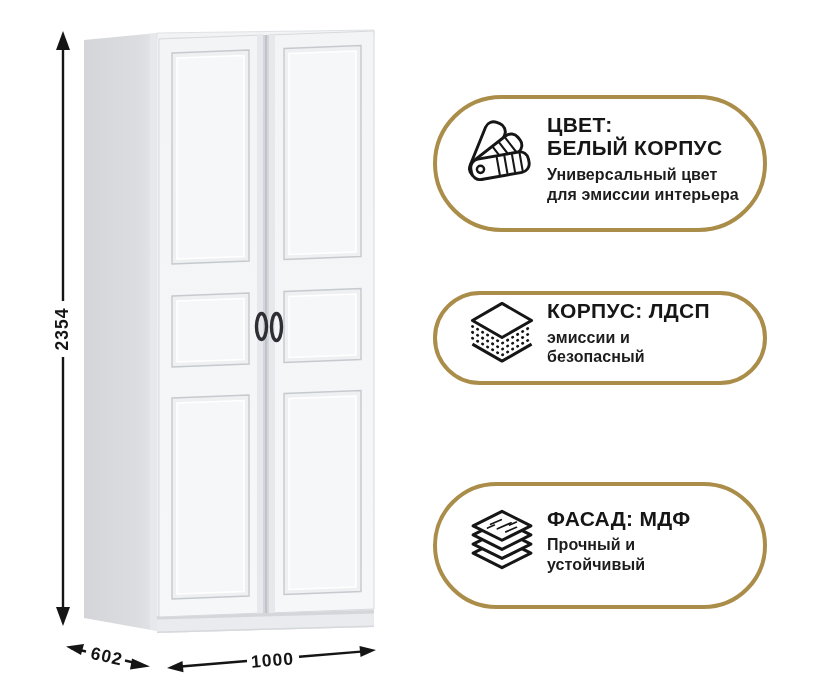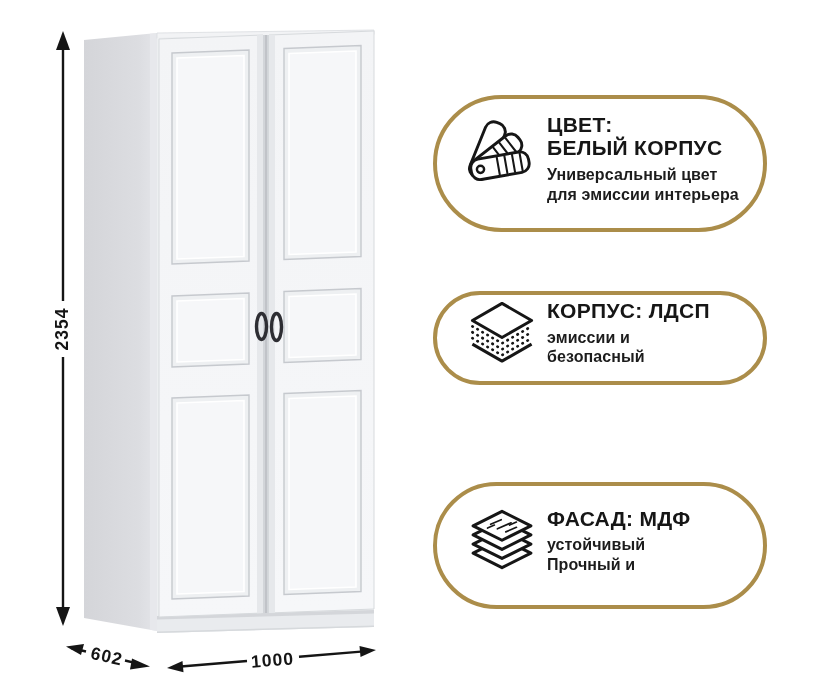--- a/index.html
+++ b/index.html
@@ -188,20 +188,20 @@
             <path d="M31,35 l9,-4"></path>
             <path d="M60,31 l9,-4"></path>
           </g>
         </svg>
       </div>
       <div class="txt">
         <div class="title">
           <div>ФАСАД: МДФ</div>
         </div>
         <div class="desc">
+          <div>Прочный и</div>
           <div>устойчивый</div>
-          <div>Прочный и</div>
         </div>
       </div>
     </div>
 
   </div>
 </div>
 
 </body></html>

